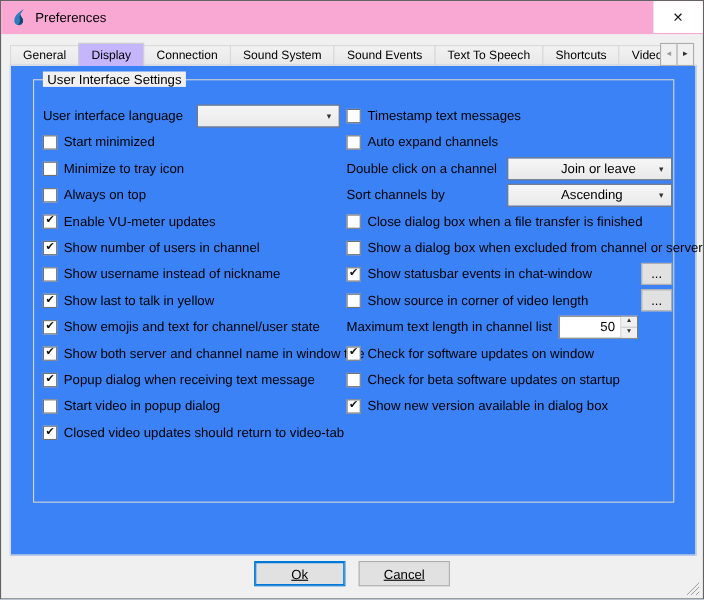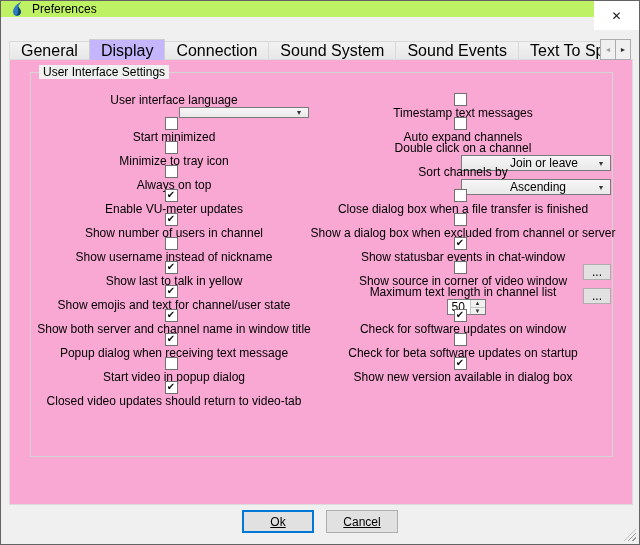--- a/index.html
+++ b/index.html
@@ -6,40 +6,40 @@
   html,body { background:#ffffff; }
   body { font-family:"Liberation Sans", sans-serif; font-size:12px; color:#000; }
 
   .window {
     position:relative; width:640px; height:545px;
     background:#f0f0f0; border:1px solid #636363; overflow:hidden;
   }
 
   
   .titlebar {
-    position:absolute; top:0; left:0; right:0; height:16px;
-    background:#bef264; display:flex; align-items:center;
+    position:absolute; top:0; left:0; right:0; height:30px;
+    background:#f9a8d4; display:flex; align-items:center;
   }
   .app-icon { margin-left:8px; width:16px; height:16px; display:flex; }
   .title-text { margin-left:7px; font-size:12px; }
   .close-btn {
     position:absolute; right:0; top:0; width:45px; height:29px;
     display:flex; align-items:center; justify-content:center;
     font-size:12px; color:#1a1a1a; background:#ffffff; border:none;
     font-family:inherit; cursor:default;
   }
 
   
   .tabbar {
     position:absolute; top:37px; left:8px; right:8px; height:22px;
     display:flex; align-items:flex-end; overflow:hidden;
   }
   .tab {
     height:19px; padding:0 11px; display:flex; align-items:center;
-    font-size:16px; background:linear-gradient(#f2f2f2,#e7e7e7);
+    font-size:11px; background:linear-gradient(#f2f2f2,#e7e7e7);
     border:1px solid #d9d9d9; border-bottom:none; white-space:nowrap;
   }
   .tab + .tab { margin-left:-1px; }
   .tab.selected {
     height:22px; background:#c4b5fd; position:relative; z-index:3;
     margin-bottom:-1px; border-color:#cfcfcf;
   }
   .tab.cut { padding-right:34px; }
   .tab-scroller {
     position:absolute; top:38px; right:8px; height:21px; z-index:4; display:flex;
@@ -47,35 +47,35 @@
   .tsc {
     width:16px; height:21px; display:flex; align-items:center; justify-content:center;
     font-size:7px; background:#f0f0f0; border:1px solid #adadad; color:#303030;
   }
   .tsc + .tsc { margin-left:-1px; }
   .tsc.dim { color:#9a9a9a; }
 
   
   .pane {
     position:absolute; top:58px; left:8px; width:624px; height:446px;
-    background:#f9a8d4; border:1px solid #dcdcdc;
+    background:#3b82f6; border:1px solid #dcdcdc;
   }
   .groupbox {
     position:absolute; left:20px; top:12px; width:583px; height:385px;
     border:1px solid #d5d5d5;
   }
   .group-title {
     position:absolute; top:-8px; left:8px; background:#f0f0f0;
     padding:0 4px; font-size:12px; white-space:nowrap;
   }
 
   .col { position:absolute; top:20px; }
   .col-left  { left:8px;  width:270px; }
   .col-right { left:284px; width:296px; }
-  .row { height:24px; display:flex; align-items:center;flex-direction:column; }
+  .row { height:24px; display:flex; align-items:center; }
   .lbl { white-space:nowrap; }
 
   
   .cb {
     flex:0 0 13px; width:13px; height:13px; background:#ffffff;
     border:1px solid #707070; margin-right:6px;
     display:inline-flex; align-items:center; justify-content:center;
   }
   .cb .mark { display:none; font-size:10px; line-height:1; color:#111; margin-top:-1px; }
   .cb.checked .mark { display:block; }
@@ -93,35 +93,35 @@
 
   
   .btn-more {
     margin-left:auto; width:28px; height:20px; border:1px solid #adadad;
     background:#e1e1e1; font-size:12px; font-family:inherit;
     display:flex; align-items:center; justify-content:center; cursor:default;
   }
 
   
   .spin { margin-left:6px; height:21px; border:1px solid #7a7a7a; background:#fff; display:inline-flex; }
-  .spin-val { width:22px; padding-left:4px; display:flex; align-items:center; }
+  .spin-val { width:22px; padding-left:4px; display:flex; align-items:center;margin-left:33px; }
   .spin-btns { width:15px; display:flex; flex-direction:column; border-left:1px solid #c5c5c5; }
   .spin-up,.spin-down {
     flex:1; font-size:6px; line-height:1; display:flex; align-items:center; justify-content:center;
     color:#333; background:#f0f0f0;
   }
   .spin-up { border-bottom:1px solid #c5c5c5; }
 
   
   .footer {
     position:absolute; left:0; right:0; top:509px;
     display:flex; justify-content:center; gap:12px;
   }
   .btn {
-    width:72px; height:23px; border:1px solid #adadad; background:#e1e1e1;
+    width:83px; height:23px; border:1px solid #adadad; background:#e1e1e1;
     font-size:12px; font-family:inherit; display:flex; align-items:center;
     justify-content:center; text-decoration:underline; cursor:default;
   }
   .btn.default { border:1px solid #0078d7; box-shadow:inset 0 0 0 1px #0078d7; }
 
   
   .grip {
     position:absolute; right:3px; bottom:3px; width:12px; height:12px;
     background:repeating-linear-gradient(135deg, transparent 0 2px, #9a9a9a 2px 3px);
     clip-path:polygon(100% 0, 100% 100%, 0 100%);
@@ -273,21 +273,21 @@
 
         <div class="row">
           <span class="cb checked">
               <span class="mark">✔</span>
             </span>
           <span class="lbl">Show statusbar events in chat-window</span>
           <button class="btn-more">...</button>
         </div>
         <div class="row">
           <span class="cb"></span>
-          <span class="lbl">Show source in corner of video window</span>
+          <span class="lbl">Show source in corner of video length</span>
           <button class="btn-more">...</button>
         </div>
 
         <div class="row">
           <span class="lbl">Maximum text length in channel list</span>
           <div class="spin">
             <span class="spin-val">50</span>
             <span class="spin-btns">
               <span class="spin-up">▲</span>
               <span class="spin-down">▼</span>

